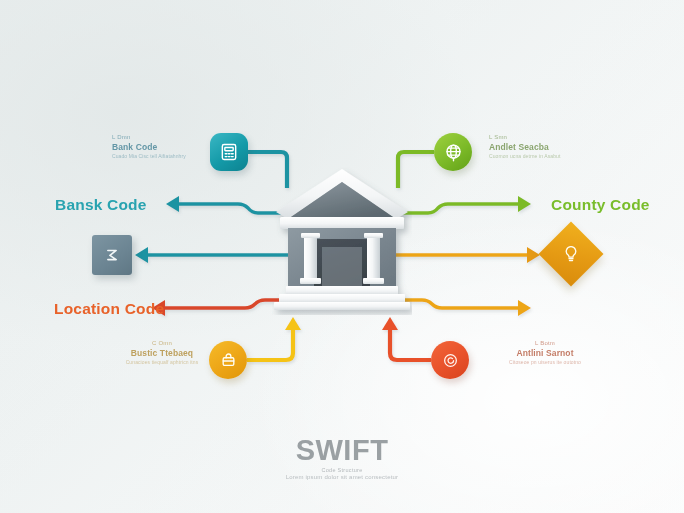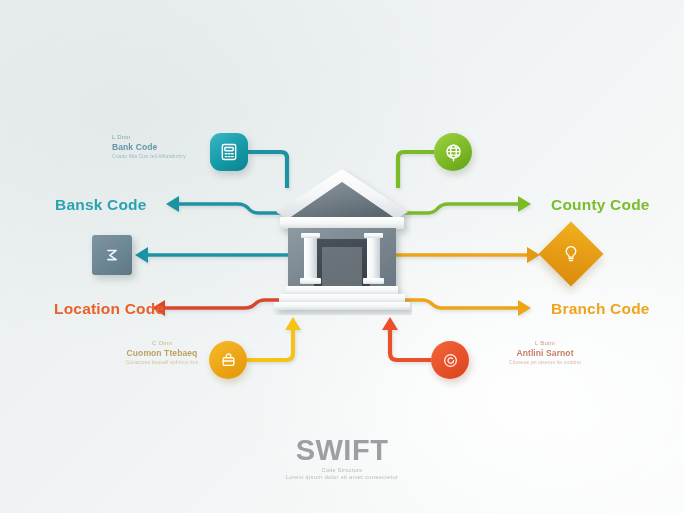--- a/index.html
+++ b/index.html
@@ -348,32 +348,36 @@
       <svg width="19" height="19" viewBox="0 0 24 24" fill="none" stroke="#fff4ef" stroke-width="1.6" stroke-linecap="round" stroke-linejoin="round">
         <circle cx="12" cy="12" r="7.4"></circle>
         <path d="M14.6 9.6 a3.4 3.4 0 1 0 -2.3 5.9 c2.4 0 3.6 -1.6 3.6 -3.4"></path>
       </svg>
     </span>
   </div>
 
   <div class="seclabel left" id="label-bank">Bansk Code</div>
   <div class="seclabel right" id="label-county">County Code</div>
   <div class="seclabel left" id="label-location">Location Code</div>
-  <div class="seclabel right" id="label-branch">Branch Code</div>
 
   <div class="note c-teal" id="note-bank">
     <div class="nt-kicker">L Dmn</div>
     <div class="nt-title">Bank Code</div>
     <div class="nt-sub">Cuado Mia Cisc tell Aifiatahnhry</div>
   </div>
 
+  <div class="note c-green" id="note-county">
+    <div class="nt-kicker">L Smn</div>
+    <div class="nt-title">Andlet Seacba</div>
+    <div class="nt-sub">Cuomon ucna detrne in Asabut</div>
+  </div>
 
   <div class="note c-amber" id="note-location">
     <div class="nt-kicker">C Omn</div>
-    <div class="nt-title">Cuomon Ttebaeq</div>
+    <div class="nt-title">Bustic Ttebaeq</div>
     <div class="nt-sub">Cunacioes tiequalf aphtricn itns</div>
   </div>
 
   <div class="note c-red" id="note-branch">
     <div class="nt-kicker">L Botm</div>
     <div class="nt-title">Antlini Sarnot</div>
     <div class="nt-sub">Citoseoe pn uiserus ite outotno</div>
   </div>
 
   <div id="footer">

